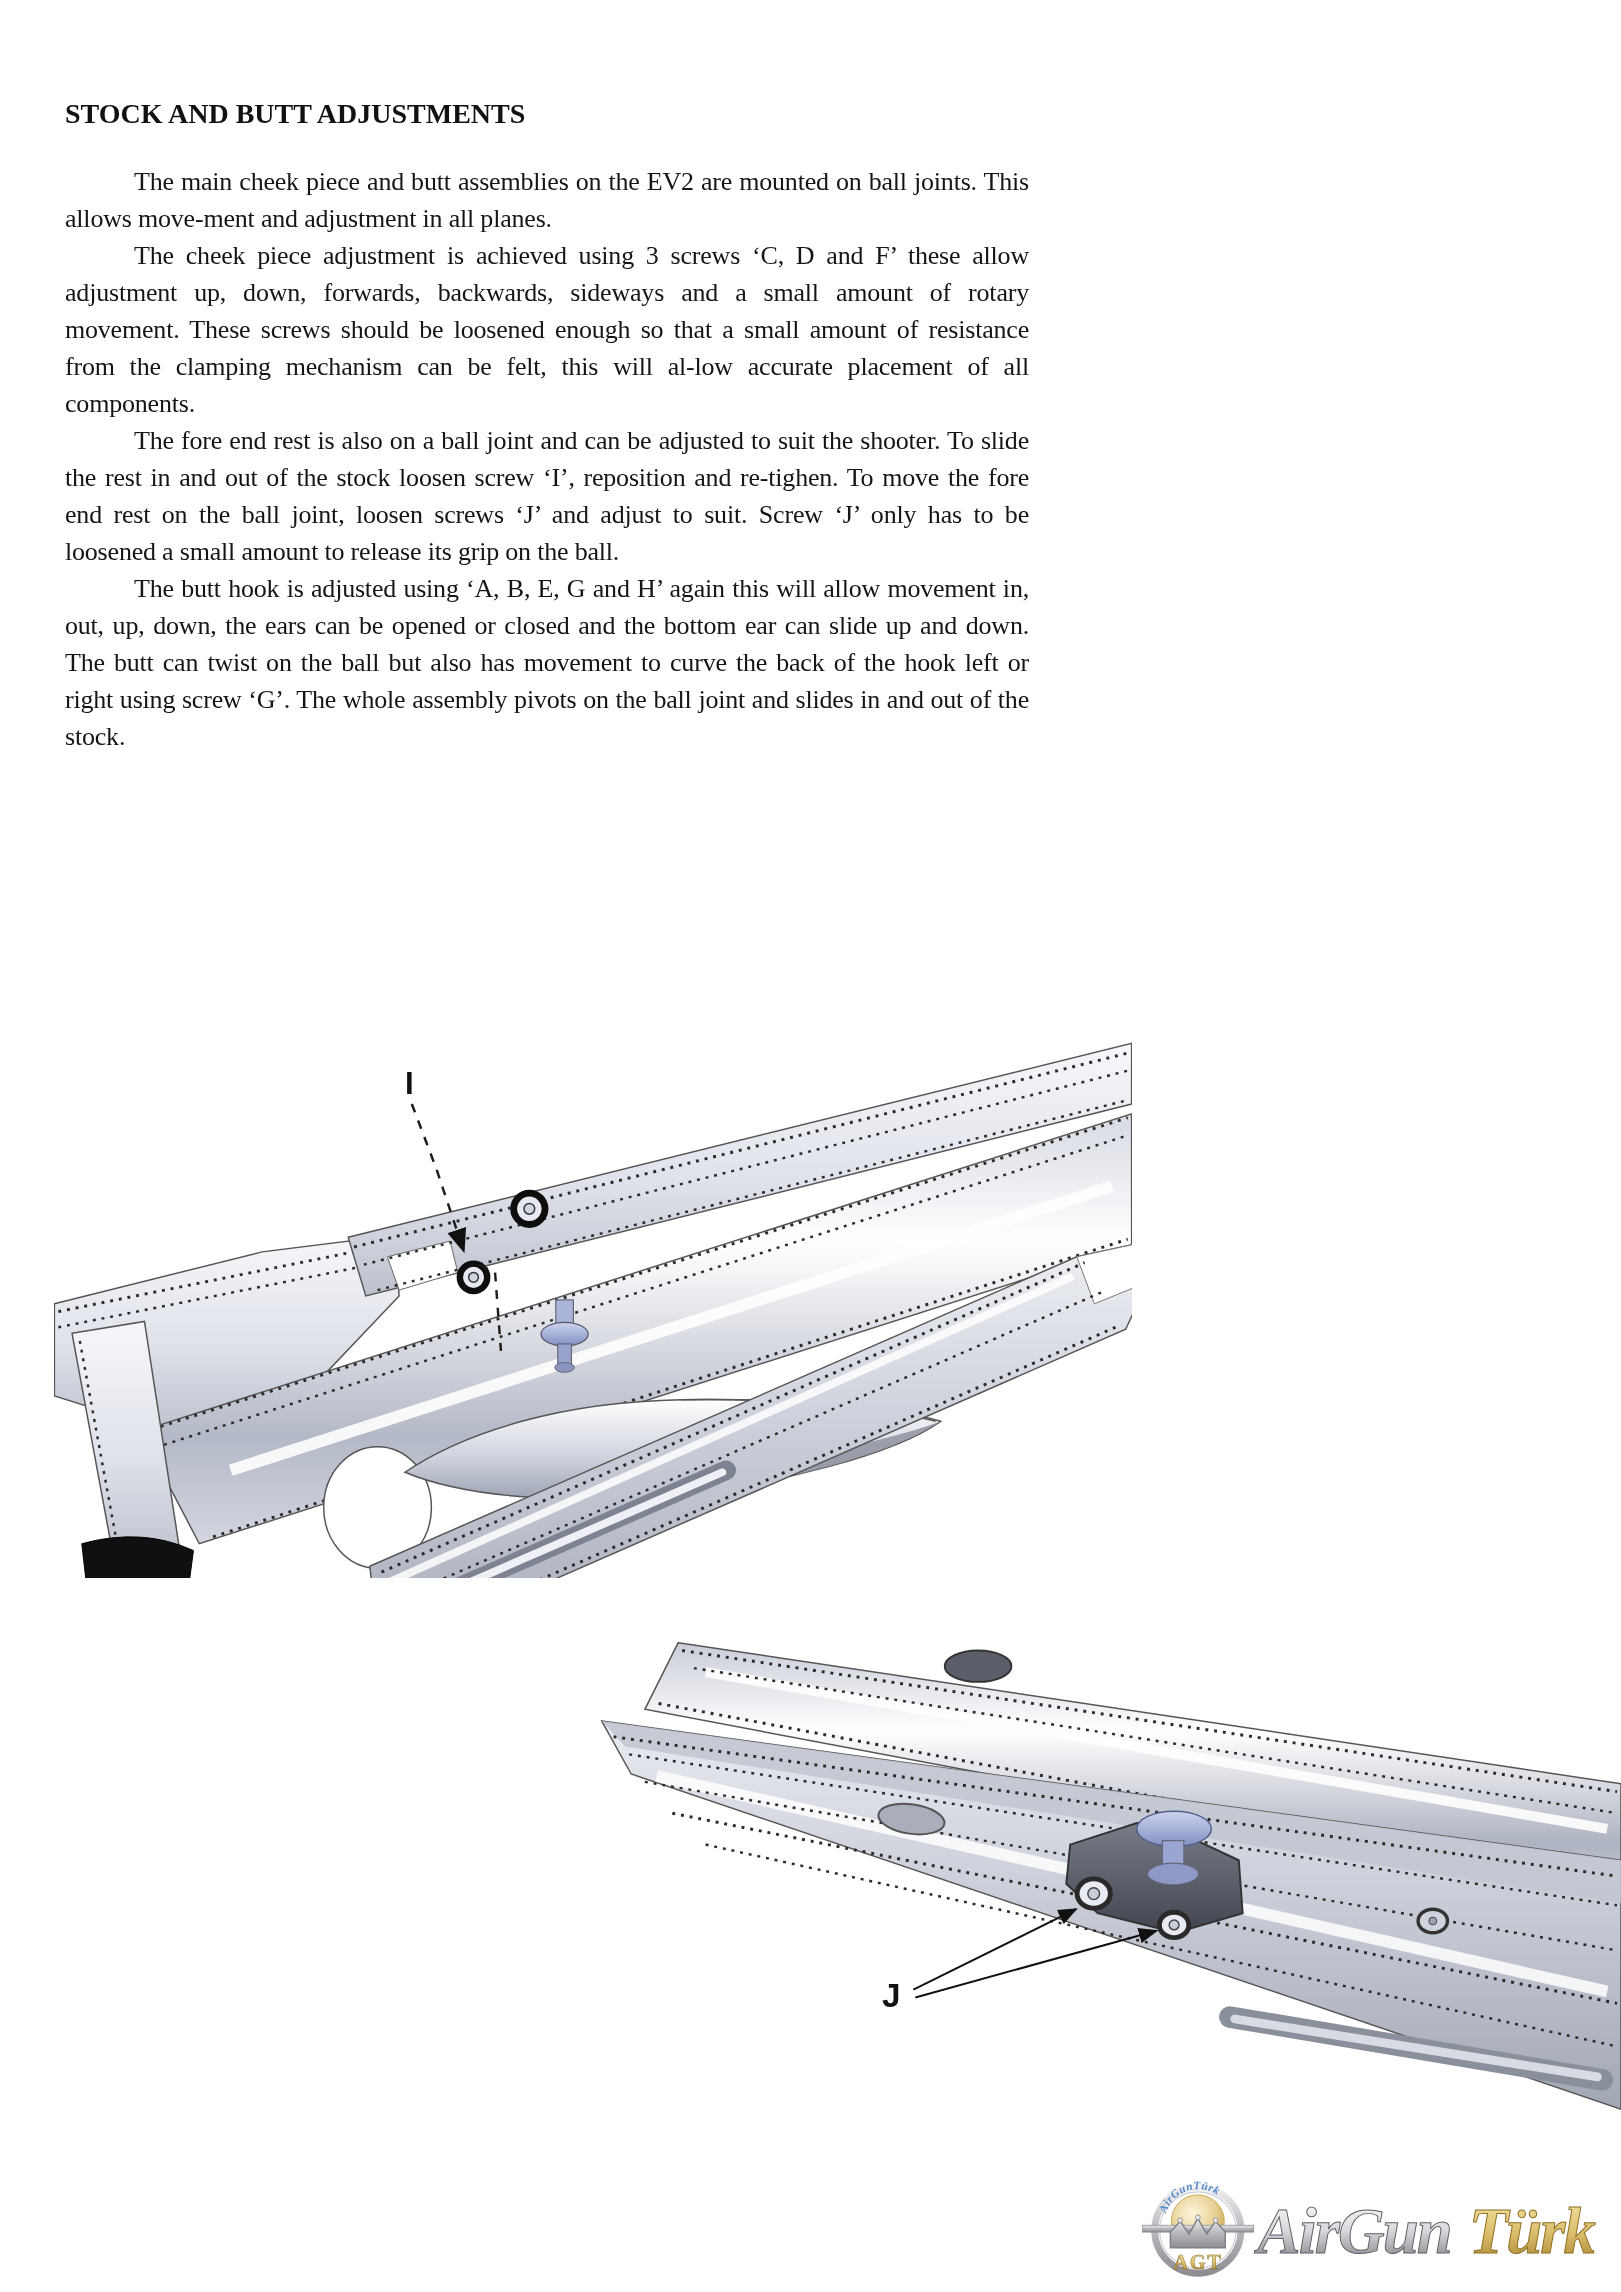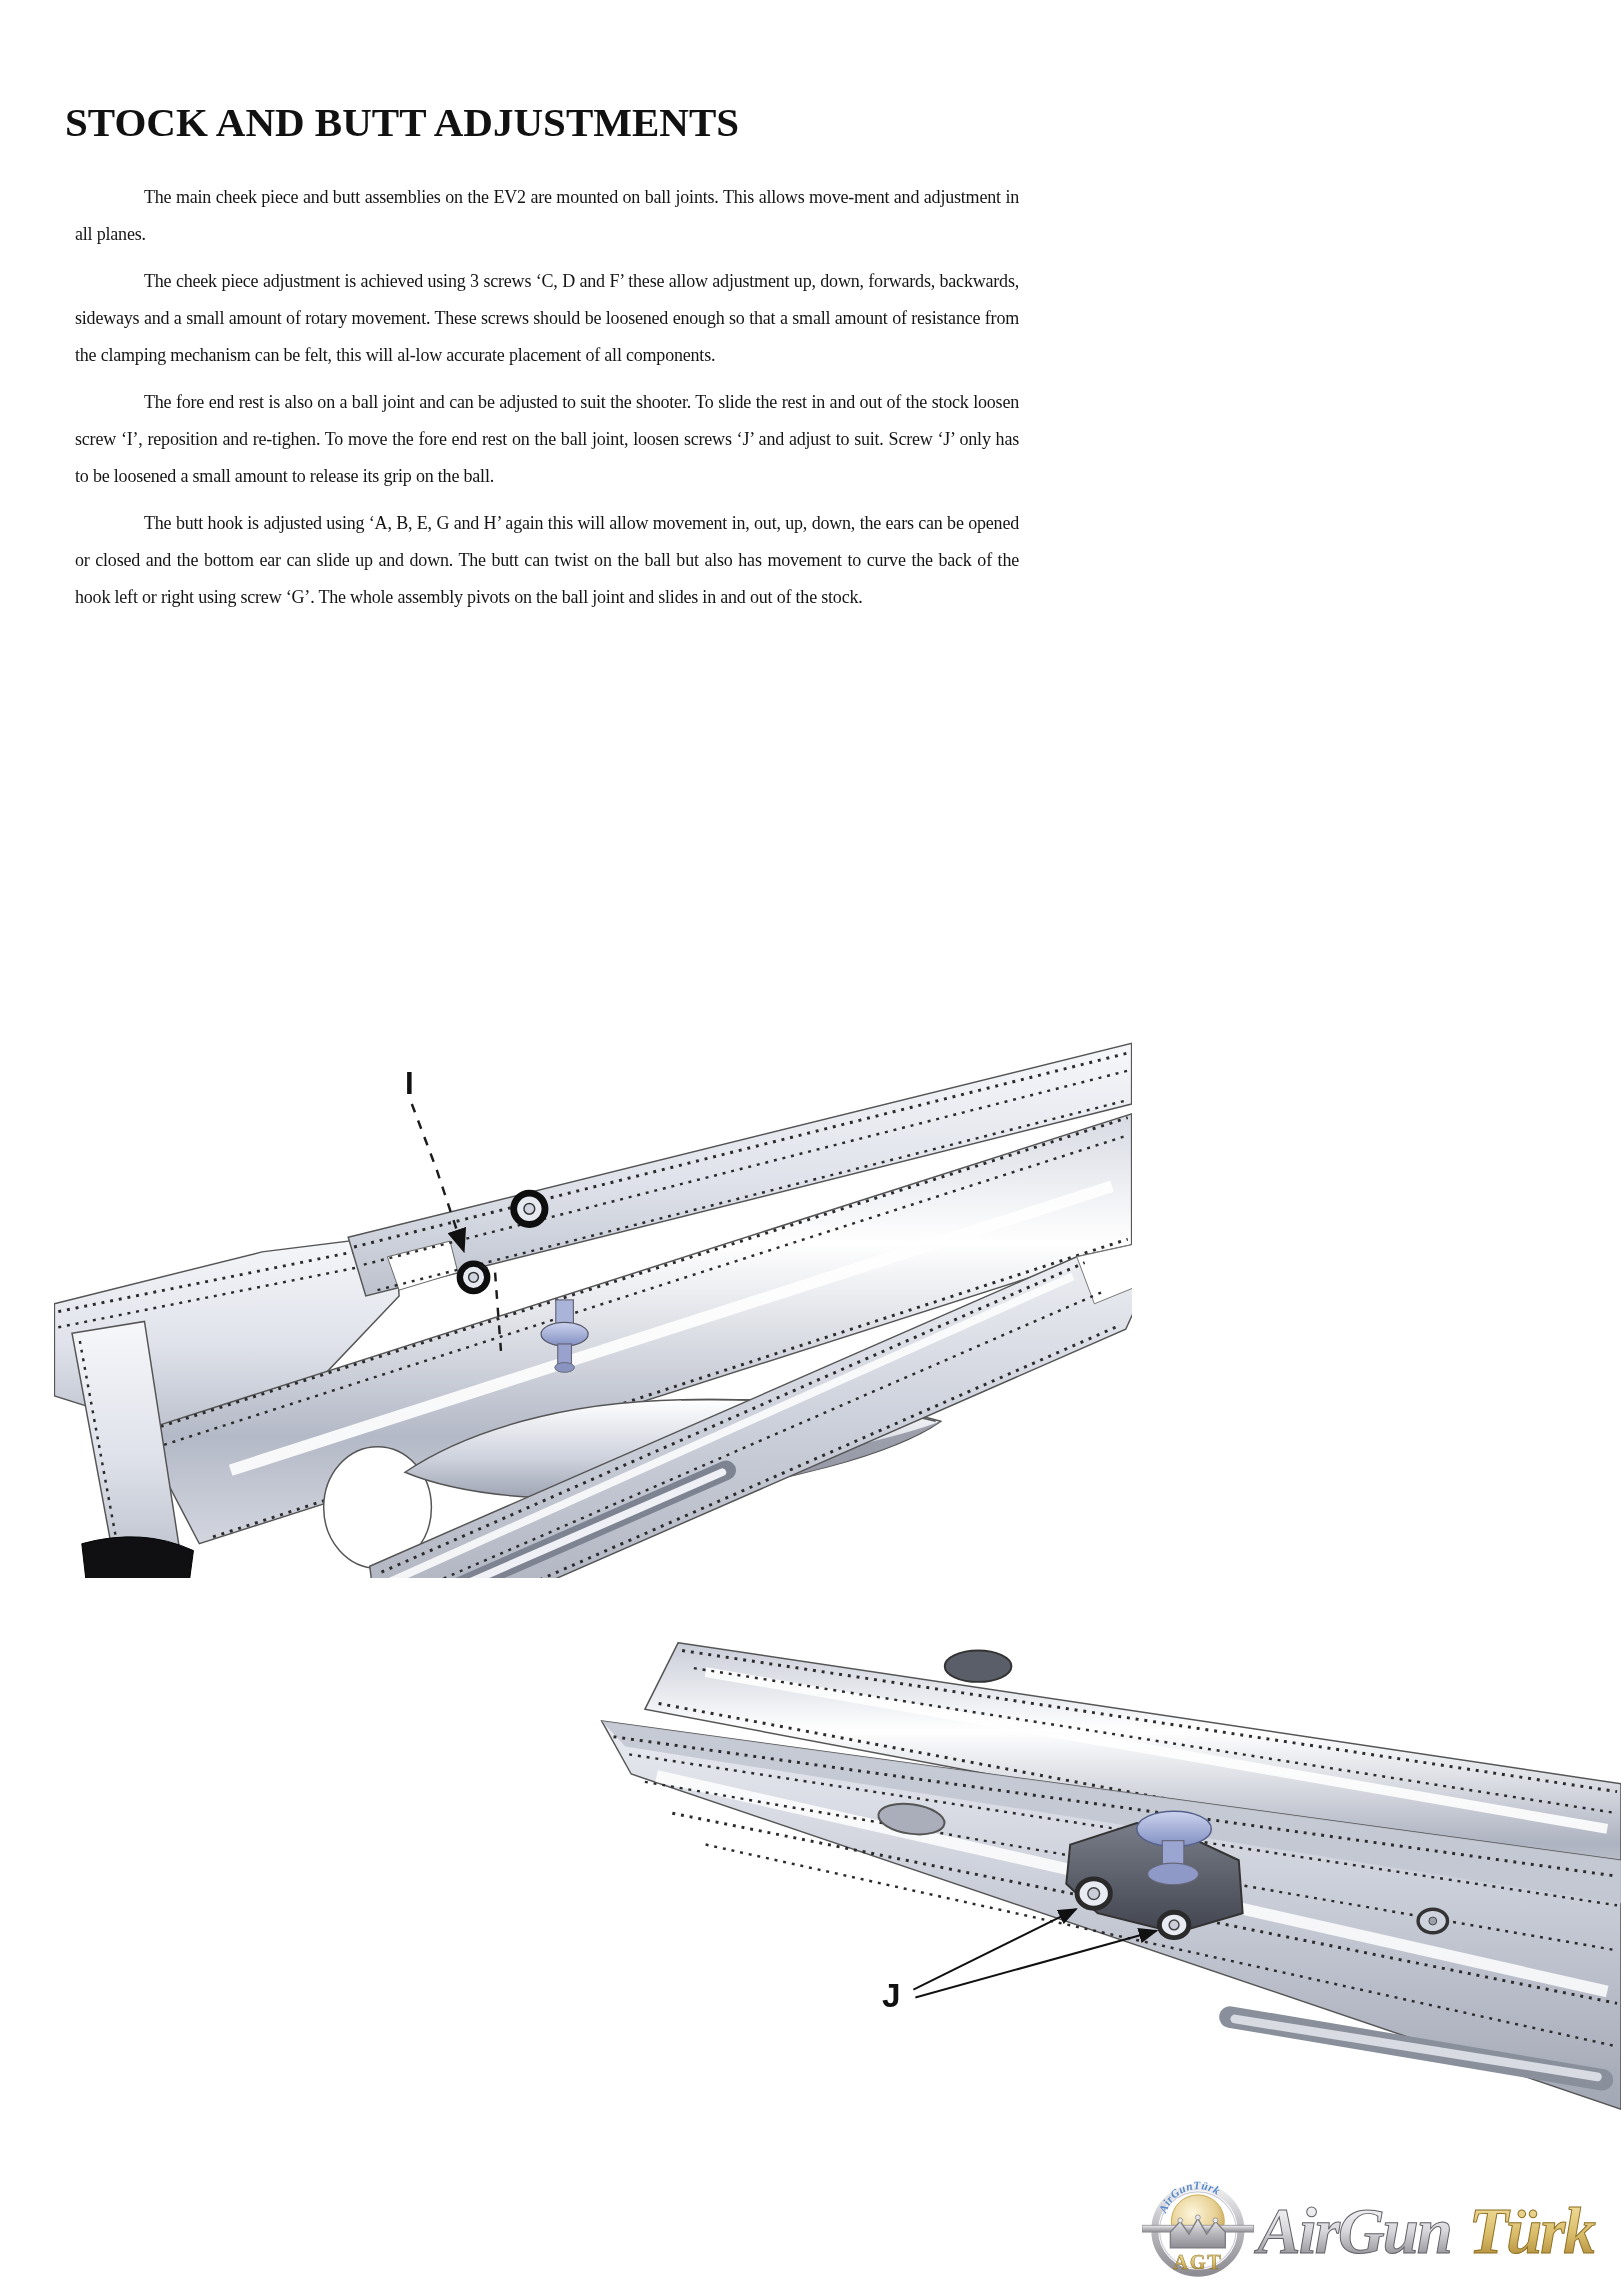--- a/index.html
+++ b/index.html
@@ -1,20 +1,20 @@
 <!DOCTYPE html>
 <html><head>
 <meta charset="utf-8">
 <style>
   html,body{margin:0;padding:0;background:#ffffff;}
   .page{position:relative;width:1621px;height:2293px;background:#ffffff;overflow:hidden;
         font-family:"Liberation Serif", serif;color:#1a1a1a;}
   .text-block{position:absolute;left:65px;top:98px;width:964px;}
-  h1.doc-title{font-size:41px;font-weight:bold;letter-spacing:0px;margin:0 0 33px 0;color:#111;}
-  .body-text p{margin:10px;font-size:18px;line-height:37px;text-align:justify;
+  h1.doc-title{font-size:28px;font-weight:bold;letter-spacing:0px;margin:0 0 33px 0;color:#111;}
+  .body-text p{margin:0;font-size:26px;line-height:37px;text-align:justify;
                text-indent:69px;letter-spacing:-0.2px;color:#151515;}
   .fig{position:absolute;}
   .fig1{left:54px;top:1010px;}
   .fig2{left:588px;top:1627px;}
   .watermark{left:1142px;top:2137px;}
   svg text{user-select:none;}
 </style>
 </head>
 <body>
 

